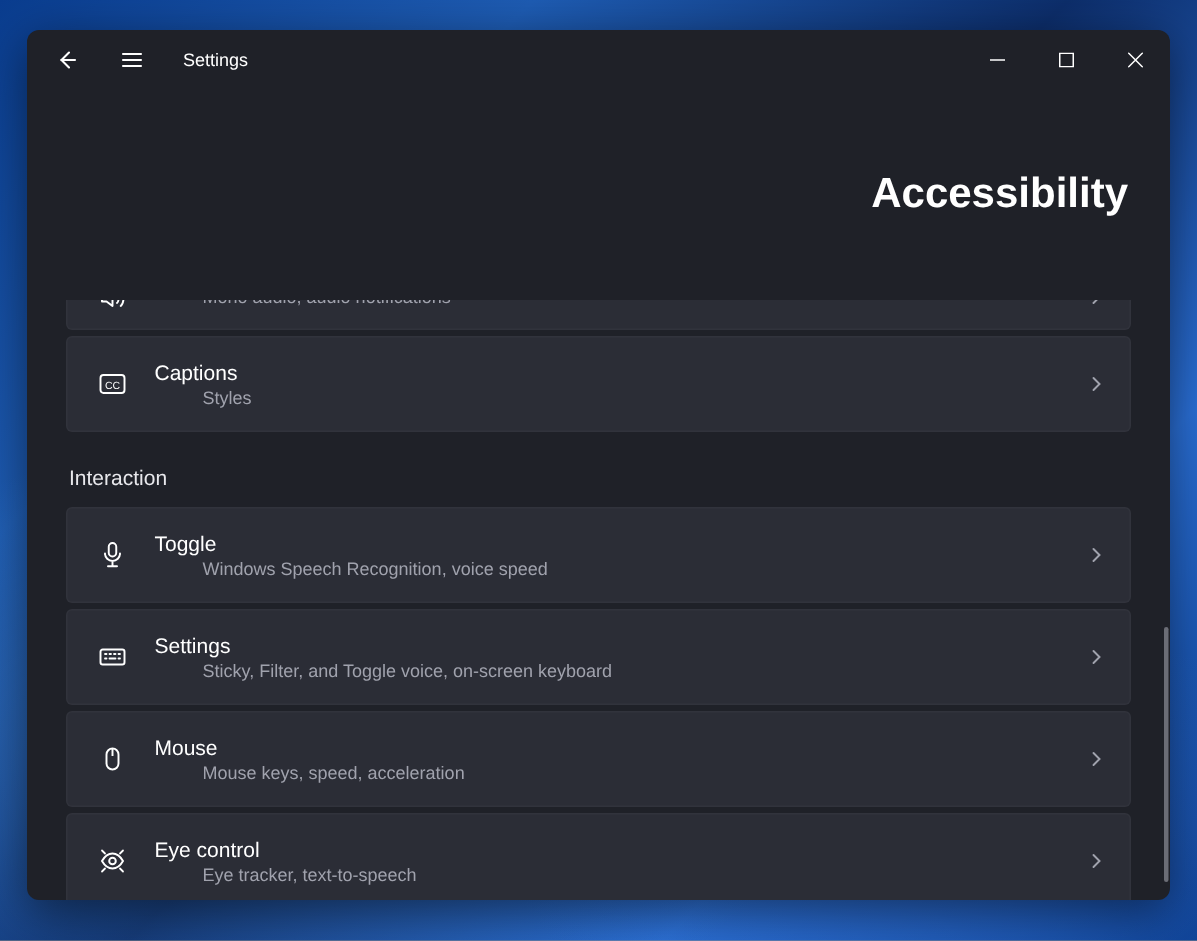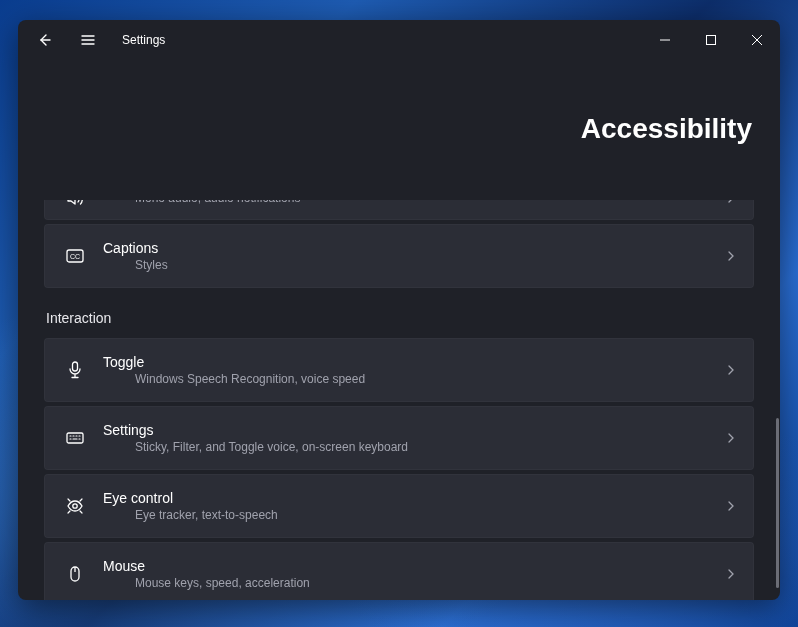--- a/index.html
+++ b/index.html
@@ -228,50 +228,50 @@
       <div class="chev">
         <svg width="12" height="12" viewBox="0 0 12 12">
             <path d="M4 2l4 4-4 4" stroke="currentColor" stroke-width="1.3" fill="none" stroke-linecap="round"></path>
           </svg>
       </div>
     </div>
 
     <div class="card">
       <div class="card-icon">
         <svg width="20" height="20" viewBox="0 0 20 20">
+            <rect x="6" y="3" width="8" height="14" rx="4" fill="none" stroke="#fff" stroke-width="1.3"></rect>
+            <path d="M10 3v5" stroke="#fff" stroke-width="1.3"></path>
+          </svg>
+      </div>
+      <div class="card-text">
+        <div class="card-title">Mouse</div>
+        <div class="card-sub">Mouse keys, speed, acceleration</div>
+      </div>
+      <div class="chev">
+        <svg width="12" height="12" viewBox="0 0 12 12">
+            <path d="M4 2l4 4-4 4" stroke="currentColor" stroke-width="1.3" fill="none" stroke-linecap="round"></path>
+          </svg>
+      </div>
+    </div>
+
+    <div class="card">
+      <div class="card-icon">
+        <svg width="20" height="20" viewBox="0 0 20 20">
             <path d="M3 10c2-3.5 5-5 7-5s5 1.5 7 5c-2 3.5-5 5-7 5s-5-1.5-7-5z" fill="none" stroke="#fff" stroke-width="1.3"></path>
             <circle cx="10" cy="10" r="2.2" fill="none" stroke="#fff" stroke-width="1.3"></circle>
             <path d="M3 3l2 2M17 3l-2 2M3 17l2-2M17 17l-2-2" stroke="#fff" stroke-width="1.2" stroke-linecap="round"></path>
           </svg>
       </div>
       <div class="card-text">
         <div class="card-title">Eye control</div>
         <div class="card-sub">Eye tracker, text-to-speech</div>
       </div>
       <div class="chev">
         <svg width="12" height="12" viewBox="0 0 12 12">
             <path d="M4 2l4 4-4 4" stroke="currentColor" stroke-width="1.3" fill="none" stroke-linecap="round"></path>
           </svg>
       </div>
     </div>
 
-    <div class="card">
-      <div class="card-icon">
-        <svg width="20" height="20" viewBox="0 0 20 20">
-            <rect x="6" y="3" width="8" height="14" rx="4" fill="none" stroke="#fff" stroke-width="1.3"></rect>
-            <path d="M10 3v5" stroke="#fff" stroke-width="1.3"></path>
-          </svg>
-      </div>
-      <div class="card-text">
-        <div class="card-title">Mouse</div>
-        <div class="card-sub">Mouse keys, speed, acceleration</div>
-      </div>
-      <div class="chev">
-        <svg width="12" height="12" viewBox="0 0 12 12">
-            <path d="M4 2l4 4-4 4" stroke="currentColor" stroke-width="1.3" fill="none" stroke-linecap="round"></path>
-          </svg>
-      </div>
-    </div>
-
   </div>
 
   <div class="scroll-indicator"></div>
 </div>
 
 </body></html>

